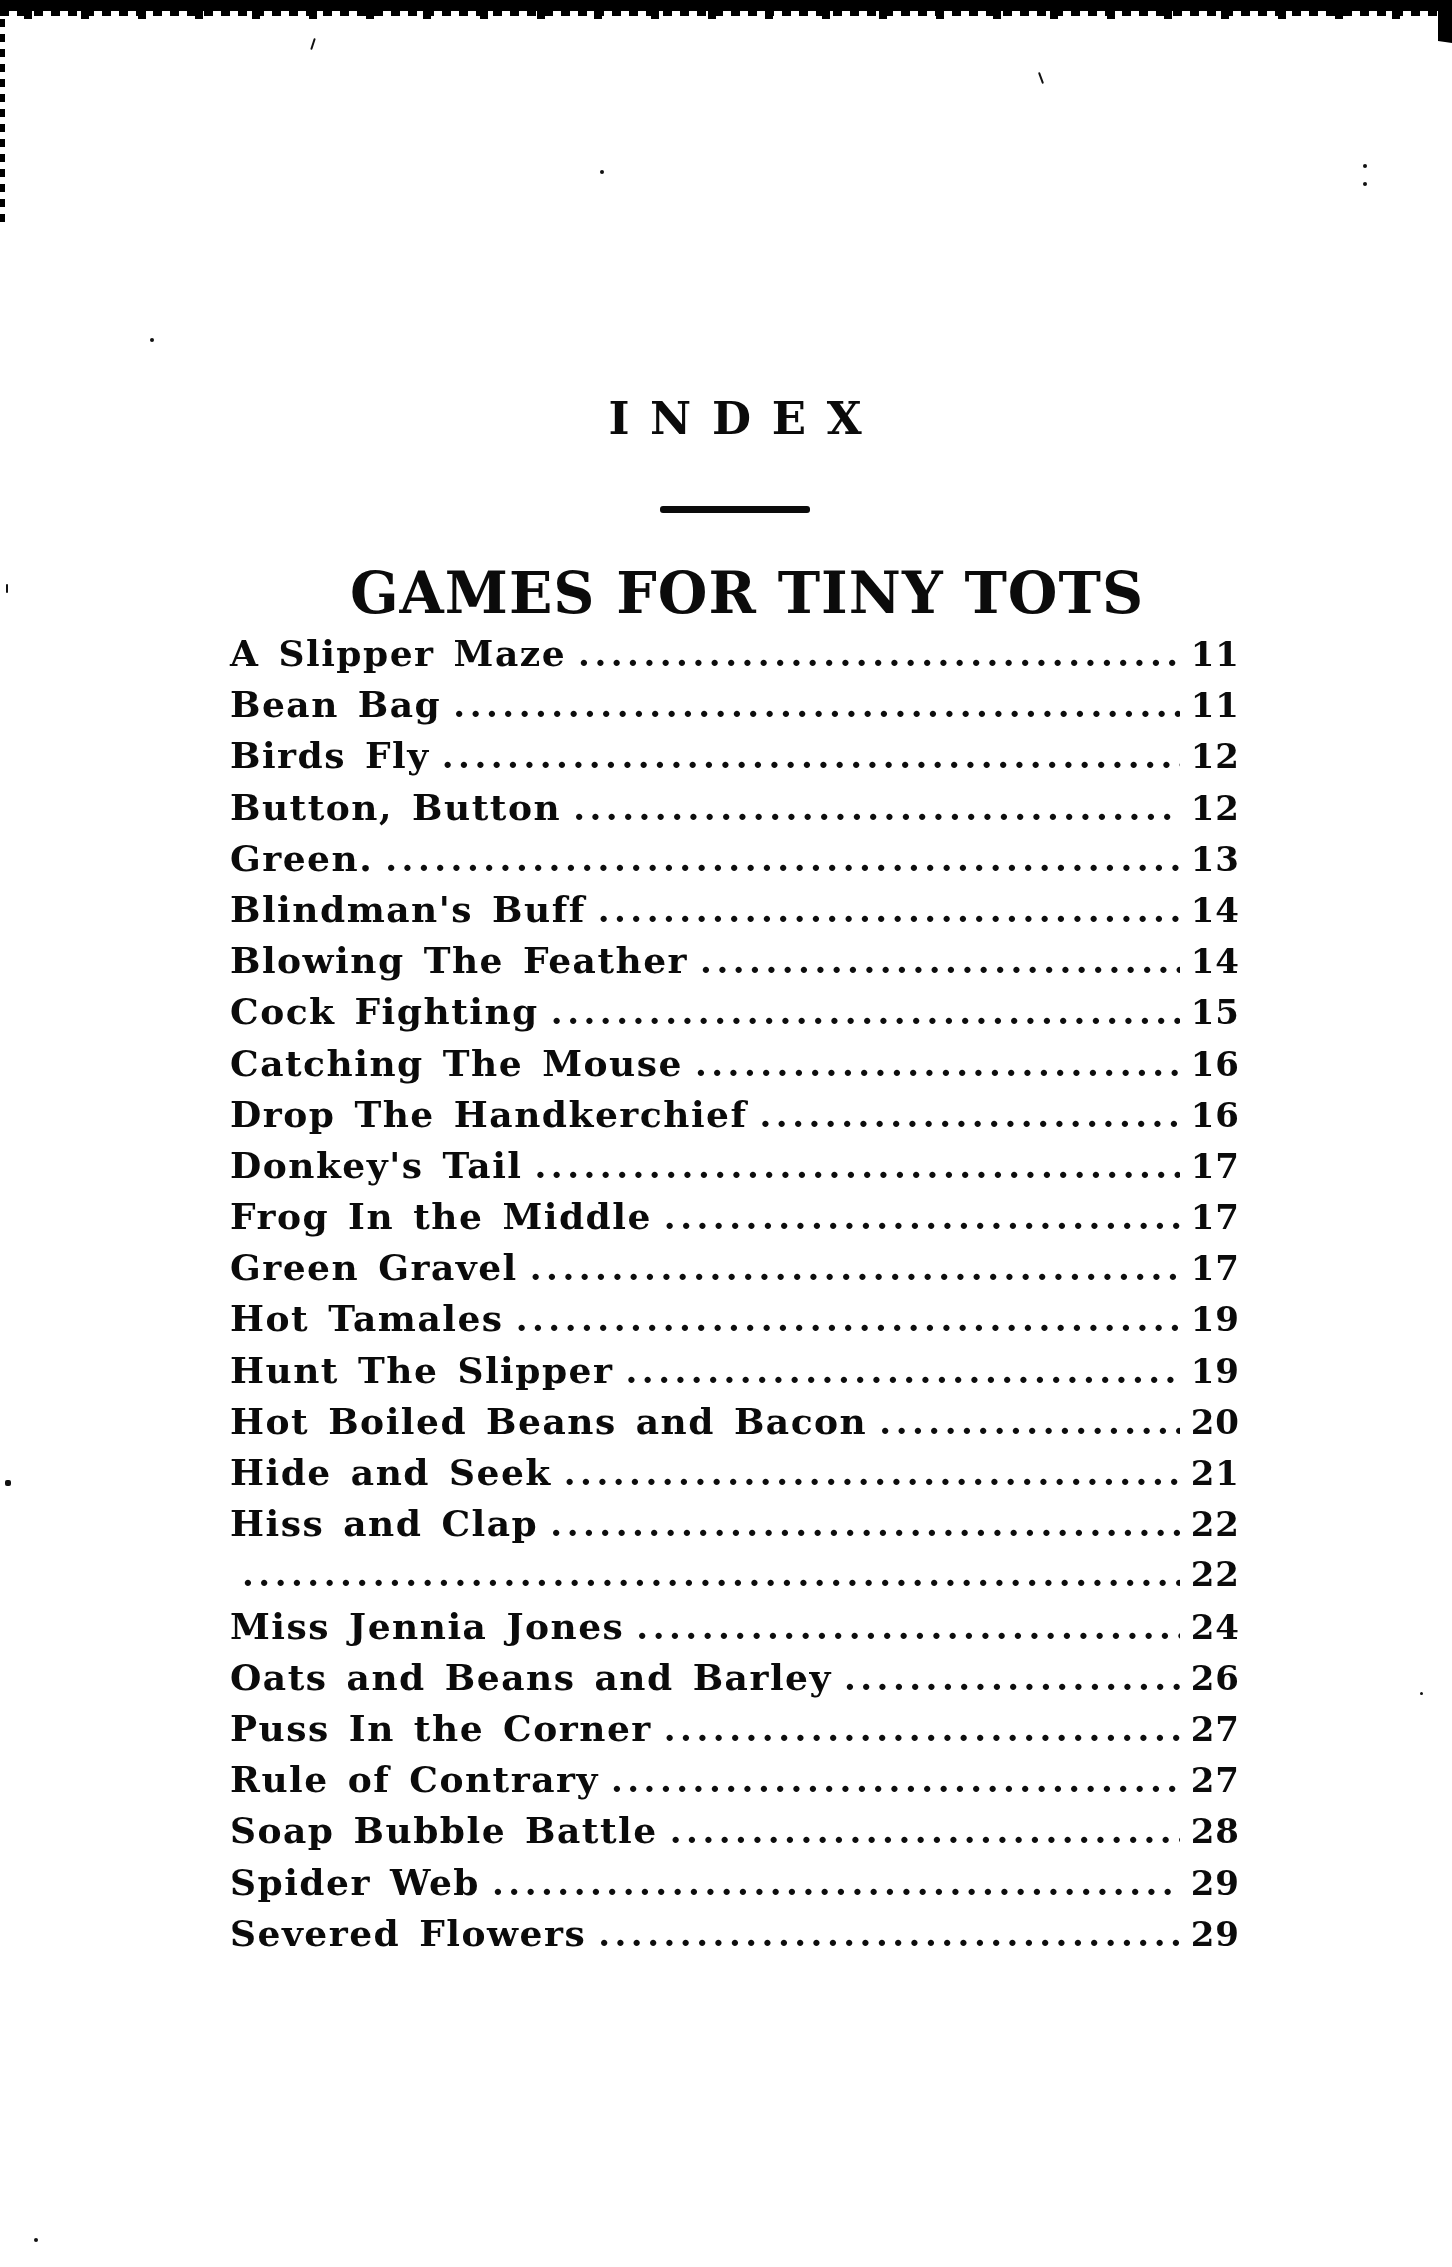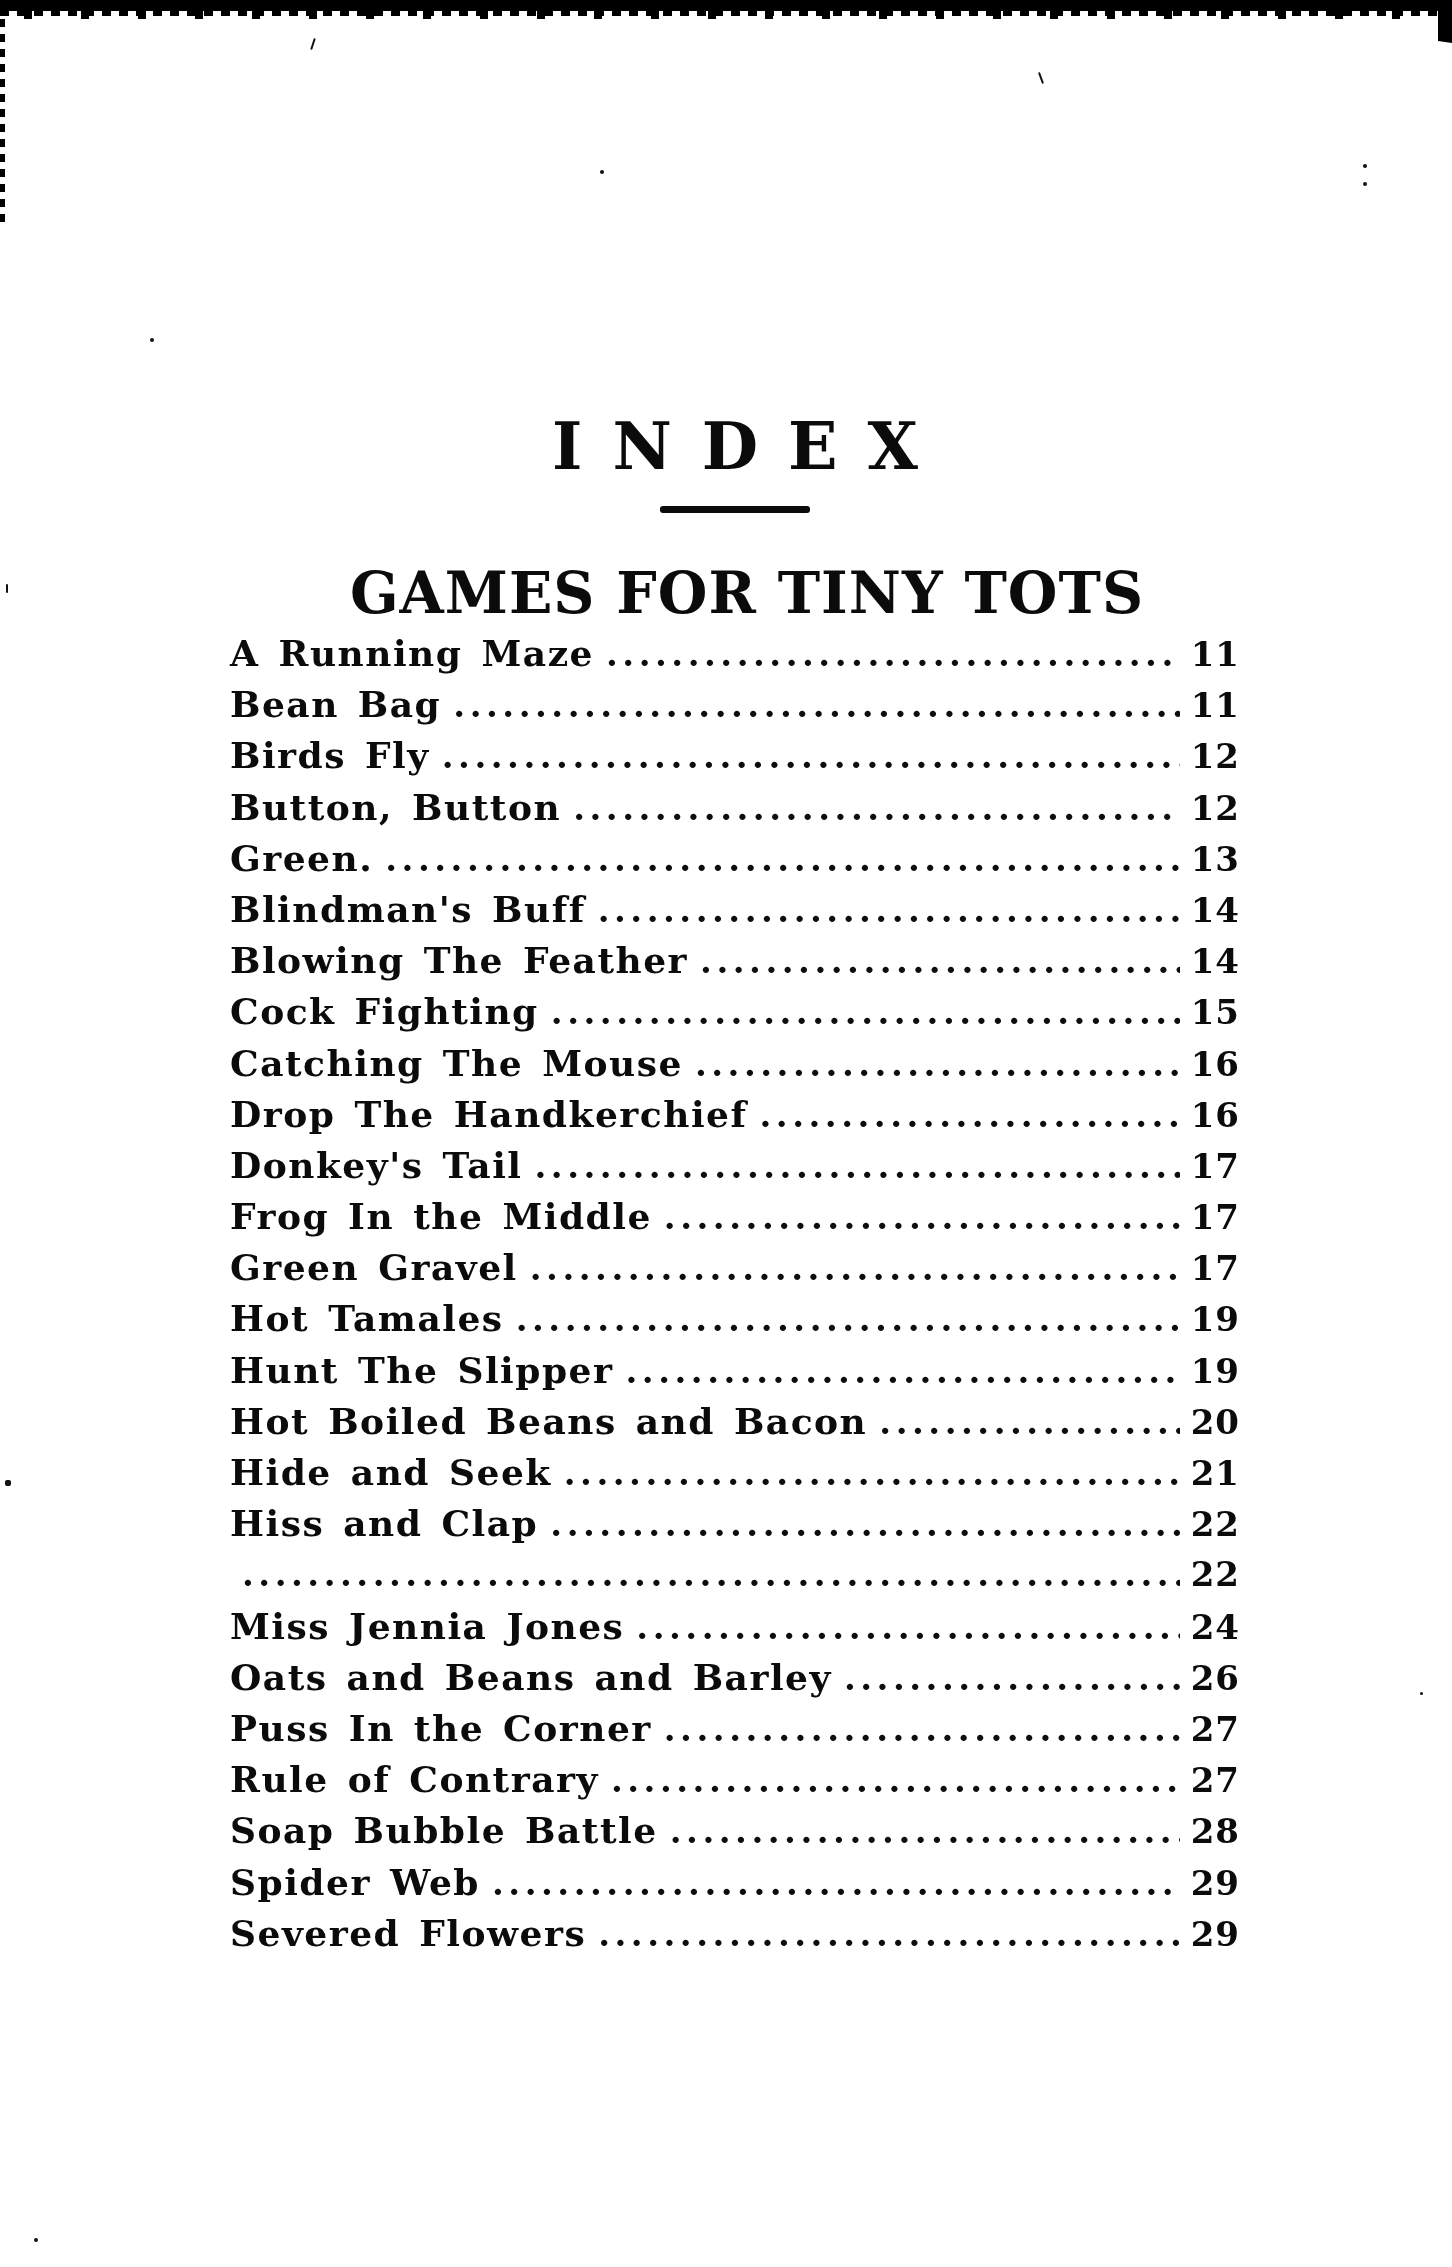--- a/index.html
+++ b/index.html
@@ -34,24 +34,24 @@
 
   .content {
     position: absolute;
     left: 230px;
     top: 0;
     width: 1010px;
   }
 
   .title {
     position: absolute;
-    top: 414px; left: 0; width: 100%;
+    top: 396px; left: 0; width: 100%;
     margin: 0;
     text-align: center;
-    font-size: 65px;
+    font-size: 45px;
     font-weight: 700;
     line-height: 1;
   }
   .title span { letter-spacing: 0.46em; margin-right: -0.46em; }
 
   .title-rule {
     position: absolute;
     top: 506px; left: 50%;
     width: 150px; height: 7px;
     margin-left: -75px;
@@ -126,21 +126,21 @@
   <div class="top-edge-right"></div>
   <div class="left-edge"></div>
 
   <main class="content">
     <h1 class="title"><span>INDEX</span></h1>
     <div class="title-rule"></div>
     <h2 class="section-heading">GAMES FOR TINY TOTS</h2>
 
     <ul class="toc">
       <li class="toc-row">
-        <span class="toc-label">A Running Maze</span>
+        <span class="toc-label">A Slipper Maze</span>
         <span class="toc-dots"></span>
         <span class="toc-page">11</span>
       </li>
 
       <li class="toc-row">
         <span class="toc-label">Bean Bag</span>
         <span class="toc-dots"></span>
         <span class="toc-page">11</span>
       </li>
 

